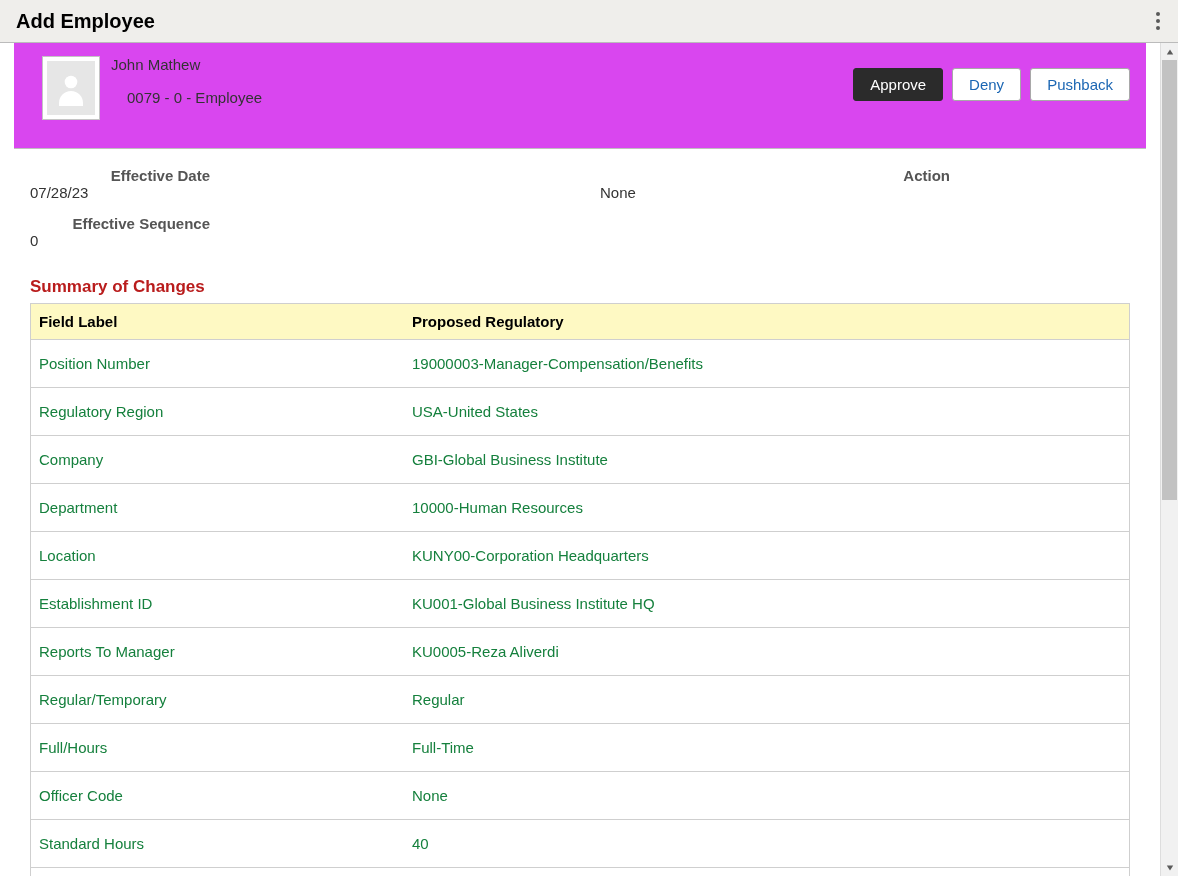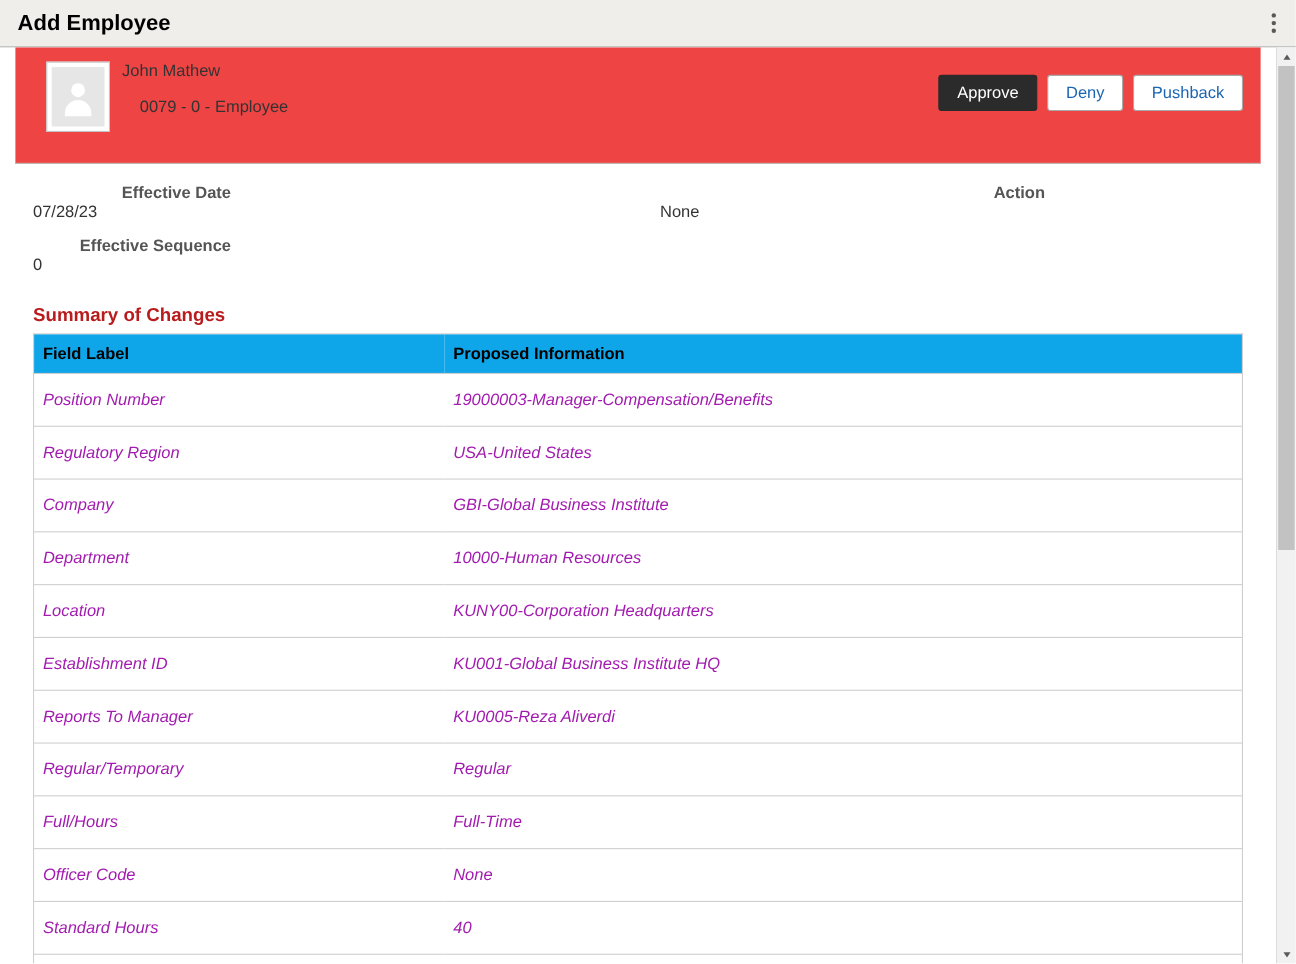--- a/index.html
+++ b/index.html
@@ -85,21 +85,21 @@
   .scroll-thumb {
     position: absolute;
     top: 0;
     left: 0;
     width: 15px;
     height: 440px;
     background: #c2c2c2;
     border-radius: 0;
   }
   .header-card {
-    background: #ef4444;
+    background: #d946ef;
     border-bottom: 1px solid #bfbfbf;
     padding: 13px 10px 26px 28px;
     display: flex;
     align-items: flex-start;
     justify-content: space-between;
   }
   .emp-left {
     display: flex;
     align-items: flex-start;
     gap: 11px;
@@ -188,34 +188,33 @@
     border: 1px solid #cfcfcf;
     border-bottom: none;
   }
   table {
     width: 100%;
     border-collapse: collapse;
     table-layout: fixed;
   }
   thead th {
     text-align: left;
-    background: #0ea5e9;
+    background: #fef9c3;
     font-weight: bold;
     color: #000;
     padding: 9px 8px;
     border-bottom: 1px solid #cfcfcf;
     font-size: 15px;
   }
   thead th:first-child { width: 357px; }
   tbody td {
     padding: 15px 8px;
     border-bottom: 1px solid #cfcfcf;
-    color: #a21caf;
+    color: #15803d;
     vertical-align: middle;
-    font-style: italic;
   }
 </style>
 </head>
 <body>
 
 <div class="app">
   <div class="title-bar">
     <h1>Add Employee</h1>
     <div class="kebab">
       <span></span>
@@ -264,21 +263,21 @@
         </div>
       </div>
 
       <div class="section-title">Summary of Changes</div>
 
       <div class="table-wrap">
         <table>
           <thead>
             <tr>
               <th>Field Label</th>
-              <th>Proposed Information</th>
+              <th>Proposed Regulatory</th>
             </tr>
           </thead>
           <tbody id="table-body">
               <tr>
                 <td>Position Number</td>
                 <td>19000003-Manager-Compensation/Benefits</td>
               </tr>
               <tr>
                 <td>Regulatory Region</td>
                 <td>USA-United States</td>

